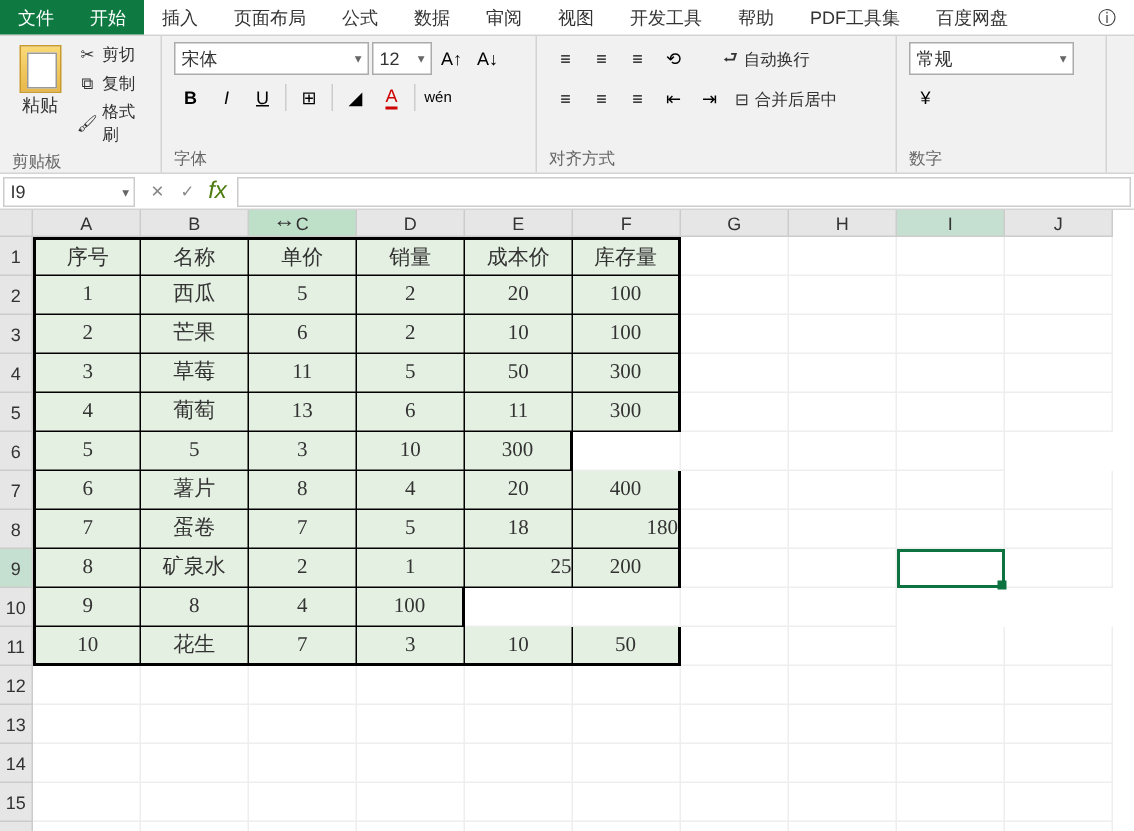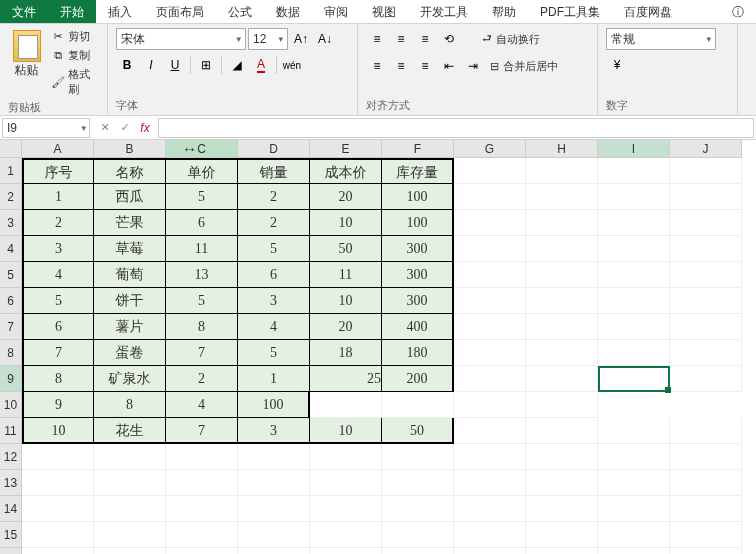--- a/index.html
+++ b/index.html
@@ -34,21 +34,21 @@
 .align-group{width:240px}
 .align-row{display:flex;gap:2px;margin-bottom:4px}
 .wrap-btn,.merge-btn{display:flex;align-items:center;gap:4px;padding:2px 4px;font-size:11px}
 .number-group{width:140px}
 .num-select{height:22px;border:1px solid #ababab;background:#fff;width:110px;padding:0 18px 0 4px;font-size:12px;position:relative;display:flex;align-items:center}
 .formula-bar{height:24px;display:flex;border-bottom:1px solid #d4d4d4;background:#fff;align-items:center}
 .namebox{width:88px;height:20px;border:1px solid #ccc;margin:2px;padding:0 4px;display:flex;align-items:center;font-size:12px;position:relative}
 .namebox .chev{right:3px}
 .fb-btns{display:flex;gap:2px;padding:0 4px;color:#888}
 .fb-btn{width:18px;height:18px;display:flex;align-items:center;justify-content:center;font-size:11px}
-.fx-label{font-style:italic;font-size:12px;color:#b91c1c;padding:0 4px}
+.fx-label{font-style:italic;font-size:16px;color:#4d7c0f;padding:0 4px}
 .formula-input{flex:1;height:20px;border:1px solid #ccc;margin:2px 2px 2px 0;padding:0 4px;font-size:12px;background:#fff}
 .grid-area{position:relative;background:#fff}
 .corner{position:absolute;left:0;top:0;width:22px;height:18px;background:#e6e6e6;border-right:1px solid #ccc;border-bottom:1px solid #ccc}
 .col-headers{position:absolute;left:22px;top:0;height:18px;display:flex}
 .ch{width:72px;height:18px;background:#e6e6e6;border-right:1px solid #ccc;border-bottom:1px solid #ccc;text-align:center;font-size:12px;color:#333;line-height:18px}
 .ch.col-c{background:#bfe0c8}
 .ch.col-i{background:#c5e0d0}
 .row-headers{position:absolute;left:0;top:18px;display:flex;flex-direction:column}
 .rh{width:22px;height:26px;background:#e6e6e6;border-right:1px solid #ccc;border-bottom:1px solid #ccc;text-align:center;font-size:12px;color:#333;line-height:26px}
 .rh.row9{background:#c5e0d0}
@@ -284,21 +284,20 @@
         <div class="cell" style="border-right: 1px solid rgb(0, 0, 0); border-bottom: 1px solid rgb(0, 0, 0);">6</div>
         <div class="cell" style="border-right: 1px solid rgb(0, 0, 0); border-bottom: 1px solid rgb(0, 0, 0);">11</div>
         <div class="cell" style="border-right: 2px solid rgb(0, 0, 0); border-bottom: 1px solid rgb(0, 0, 0);">300</div>
         <div class="cell empty"></div>
         <div class="cell empty"></div>
         <div class="cell empty"></div>
         <div class="cell empty"></div>
       </div>
       <div class="row">
         <div class="cell" style="border-right: 1px solid rgb(0, 0, 0); border-bottom: 1px solid rgb(0, 0, 0); border-left: 2px solid rgb(0, 0, 0);">5</div>
-        <div class="cell" style="border-right: 1px solid rgb(0, 0, 0); border-bottom: 1px solid rgb(0, 0, 0);">饼干</div>
         <div class="cell" style="border-right: 1px solid rgb(0, 0, 0); border-bottom: 1px solid rgb(0, 0, 0);">5</div>
         <div class="cell" style="border-right: 1px solid rgb(0, 0, 0); border-bottom: 1px solid rgb(0, 0, 0);">3</div>
         <div class="cell" style="border-right: 1px solid rgb(0, 0, 0); border-bottom: 1px solid rgb(0, 0, 0);">10</div>
         <div class="cell" style="border-right: 2px solid rgb(0, 0, 0); border-bottom: 1px solid rgb(0, 0, 0);">300</div>
         <div class="cell empty"></div>
         <div class="cell empty"></div>
         <div class="cell empty"></div>
         <div class="cell empty"></div>
       </div>
       <div class="row">
@@ -312,21 +311,21 @@
         <div class="cell empty"></div>
         <div class="cell empty"></div>
         <div class="cell empty"></div>
       </div>
       <div class="row">
         <div class="cell" style="border-right: 1px solid rgb(0, 0, 0); border-bottom: 1px solid rgb(0, 0, 0); border-left: 2px solid rgb(0, 0, 0);">7</div>
         <div class="cell" style="border-right: 1px solid rgb(0, 0, 0); border-bottom: 1px solid rgb(0, 0, 0);">蛋卷</div>
         <div class="cell" style="border-right: 1px solid rgb(0, 0, 0); border-bottom: 1px solid rgb(0, 0, 0);">7</div>
         <div class="cell" style="border-right: 1px solid rgb(0, 0, 0); border-bottom: 1px solid rgb(0, 0, 0);">5</div>
         <div class="cell" style="border-right: 1px solid rgb(0, 0, 0); border-bottom: 1px solid rgb(0, 0, 0);">18</div>
-        <div class="cell" style="border-right: 2px solid rgb(0, 0, 0); border-bottom: 1px solid rgb(0, 0, 0);">180</div>
+        <div class="cell" style="border-right: 2px solid rgb(0, 0, 0); border-bottom: 1px solid rgb(0, 0, 0); text-align: right;">180</div>
         <div class="cell empty"></div>
         <div class="cell empty"></div>
         <div class="cell empty"></div>
         <div class="cell empty"></div>
       </div>
       <div class="row">
         <div class="cell" style="border-right: 1px solid rgb(0, 0, 0); border-bottom: 1px solid rgb(0, 0, 0); border-left: 2px solid rgb(0, 0, 0);">8</div>
         <div class="cell" style="border-right: 1px solid rgb(0, 0, 0); border-bottom: 1px solid rgb(0, 0, 0);">矿泉水</div>
         <div class="cell" style="border-right: 1px solid rgb(0, 0, 0); border-bottom: 1px solid rgb(0, 0, 0);">2</div>
         <div class="cell" style="border-right: 1px solid rgb(0, 0, 0); border-bottom: 1px solid rgb(0, 0, 0);">1</div>

